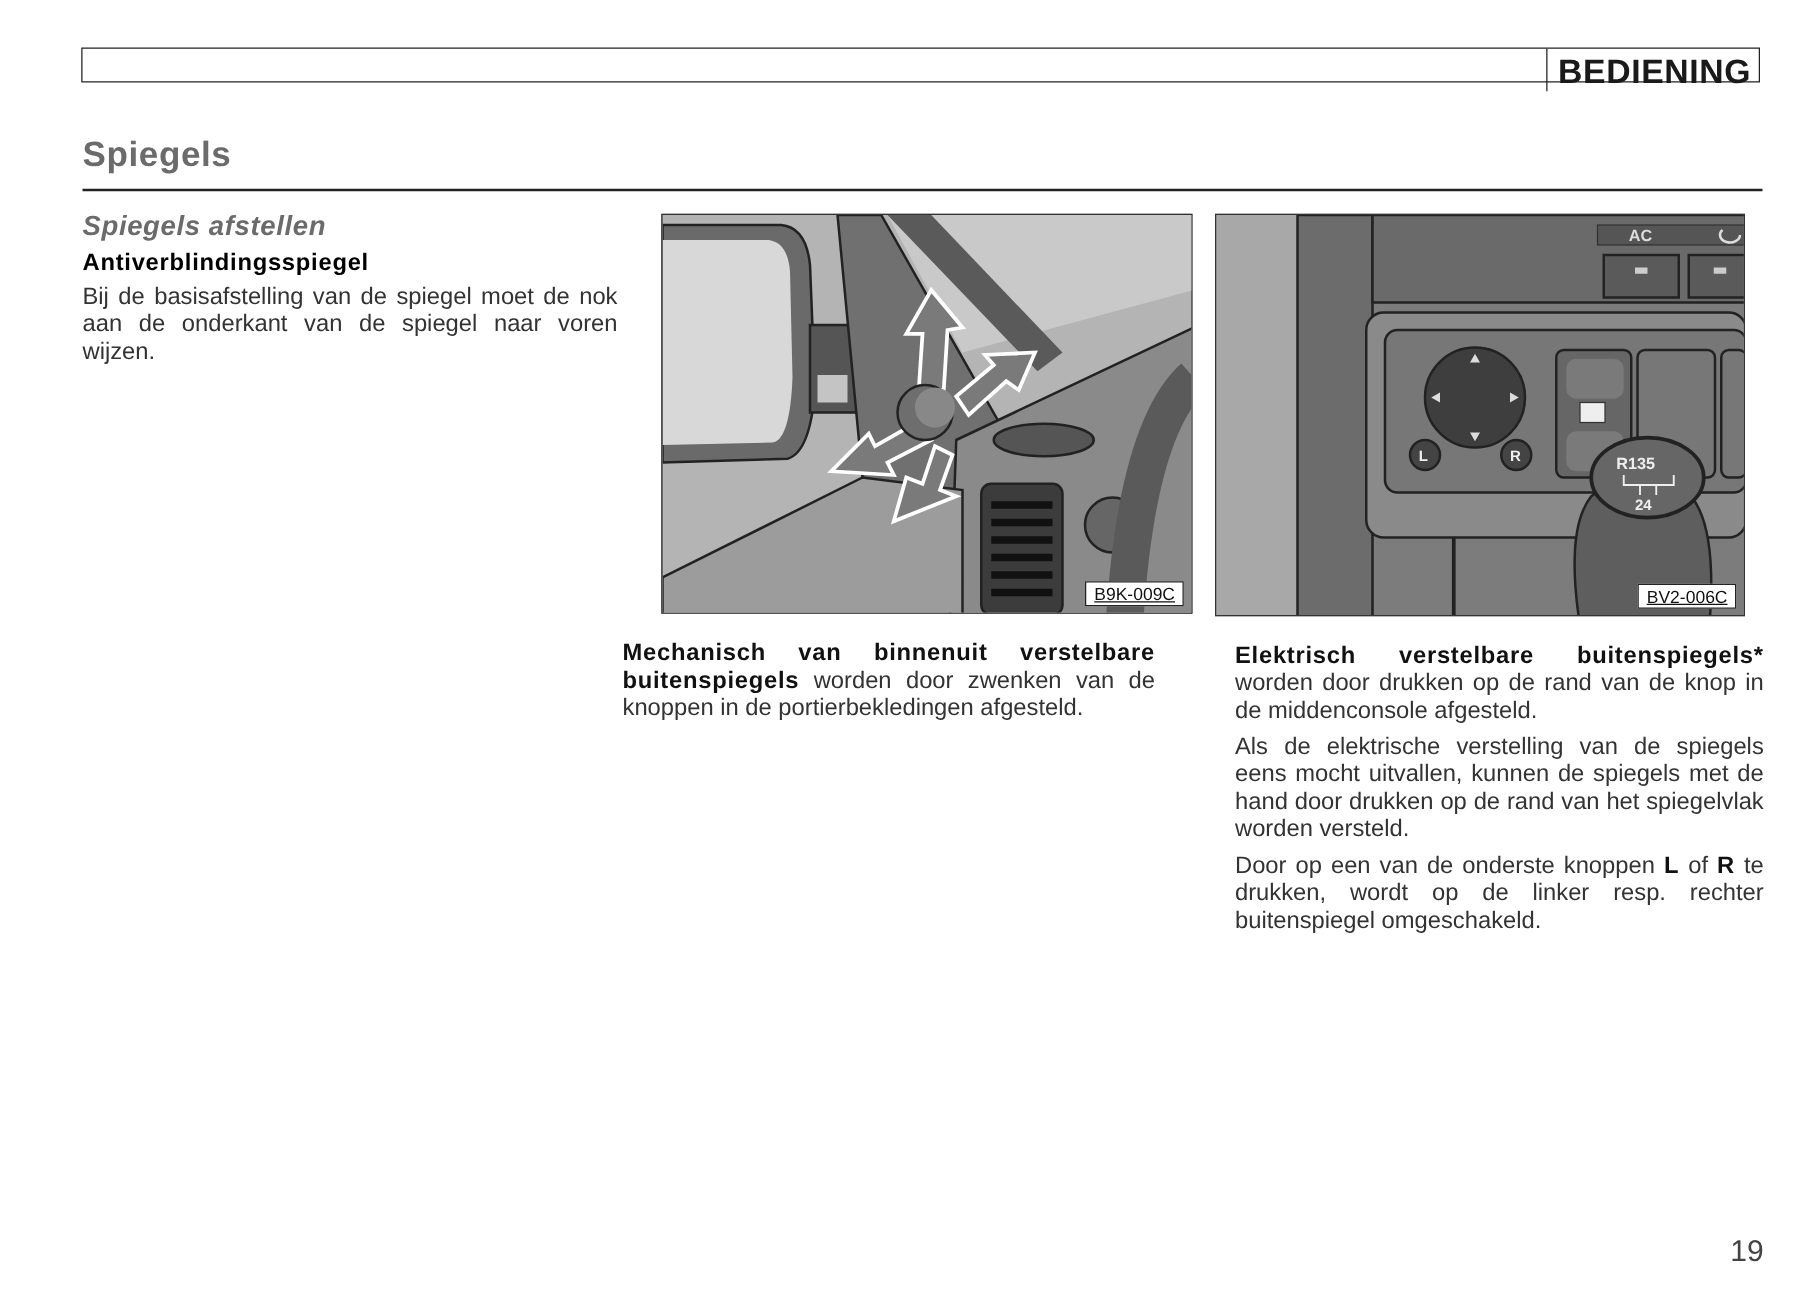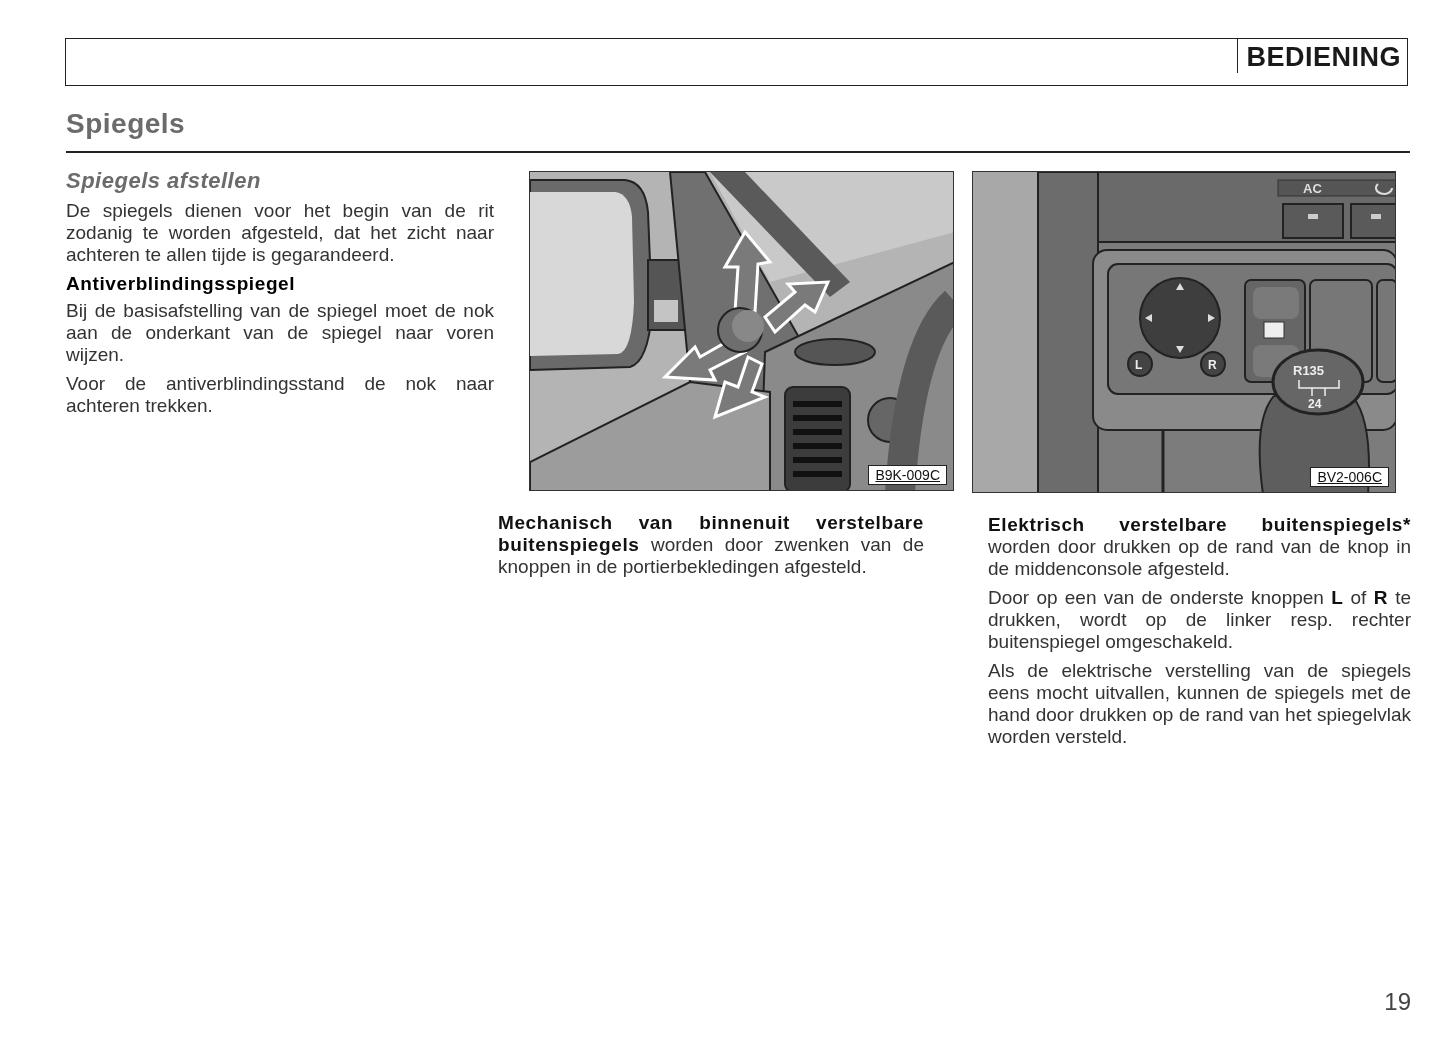--- a/index.html
+++ b/index.html
@@ -1,19 +1,19 @@
 <!DOCTYPE html>
 <html><head>
 <meta charset="utf-8">
 <style>
   html, body { margin: 0; padding: 0; background: #ffffff; }
   body { width: 1445px; height: 1048px; position: relative; overflow: hidden;
          font-family: "Liberation Sans", "DejaVu Sans", sans-serif; color: #2a2a2a; }
 
-  .header-box { position: absolute; left: 65px; top: 38px; width: 1343px; height: 48px;
+  .header-box { position: absolute; left: 65px; top: 38px; width: 1343px; height: 28px;
                 border: 1.5px solid #222; box-sizing: border-box; }
   .header-label { position: absolute; right: 4px; top: 0px; height: 34px; line-height: 36px;
                   font-weight: bold; font-size: 27px; letter-spacing: 0.5px; color: #1a1a1a;
                   padding-left: 8px; padding-right: 2px; border-left: 1.5px solid #222; }
 
   .page-title { position: absolute; left: 66px; top: 108px; font-size: 28px; font-weight: bold;
                 color: #6b6b6b; letter-spacing: 0.5px; }
   .title-rule { position: absolute; left: 66px; top: 151px; width: 1344px; height: 2px; background: #222; }
 
   .col { position: absolute; font-size: 19px; line-height: 22px; color: #333; }
@@ -39,24 +39,22 @@
 
 <div class="header-box">
   <span class="header-label">BEDIENING</span>
 </div>
 
 <div class="page-title">Spiegels</div>
 <div class="title-rule"></div>
 
 <div class="col col-left">
   <div class="section-title">Spiegels afstellen</div>
-  <p>De spiegels dienen voor het begin van de rit zodanig te worden afgesteld, dat het zicht naar achteren te allen tijde is gegarandeerd.</p>
   <div class="sub-title">Antiverblindingsspiegel</div>
   <p>Bij de basisafstelling van de spiegel moet de nok aan de onderkant van de spiegel naar voren wijzen.</p>
-  <p>Voor de antiverblindingsstand de nok naar achteren trekken.</p>
 </div>
 
 <div class="figure fig1">
   <svg width="425" height="320" viewBox="0 0 425 320">
     <rect width="425" height="320" fill="#b4b4b4"></rect>
 
     <polygon points="0,0 180,0 240,110 425,60 425,0" fill="#c9c9c9"></polygon>
 
     <path d="M0,8 L95,8 Q115,10 118,40 L122,140 Q118,190 100,195 L0,198 Z" fill="#6a6a6a" stroke="#222" stroke-width="2"></path>
     <path d="M0,20 L85,20 Q100,22 102,45 L104,130 Q102,180 88,182 L0,184 Z" fill="#d8d8d8"></path>
@@ -149,17 +147,17 @@
   </svg>
   <div class="fig-code">BV2-006C</div>
 </div>
 
 <div class="col col-mid">
   <p><b>Mechanisch van binnenuit verstelbare buitenspiegels</b><span> worden door zwenken van de knoppen in de portierbekledingen afgesteld.</span></p>
 </div>
 
 <div class="col col-right">
   <p><b>Elektrisch verstelbare buitenspiegels*</b><span> worden door drukken op de rand van de knop in de middenconsole afgesteld.</span></p>
+  <p>Als de elektrische verstelling van de spiegels eens mocht uitvallen, kunnen de spiegels met de hand door drukken op de rand van het spiegelvlak worden versteld.</p>
   <p><span>Door op een van de onderste knoppen </span><b>L</b><span> of </span><b>R</b><span> te drukken, wordt op de linker resp. rechter buitenspiegel omgeschakeld.</span></p>
-  <p>Als de elektrische verstelling van de spiegels eens mocht uitvallen, kunnen de spiegels met de hand door drukken op de rand van het spiegelvlak worden versteld.</p>
 </div>
 
 <div class="page-number">19</div>
 
 </body></html>

